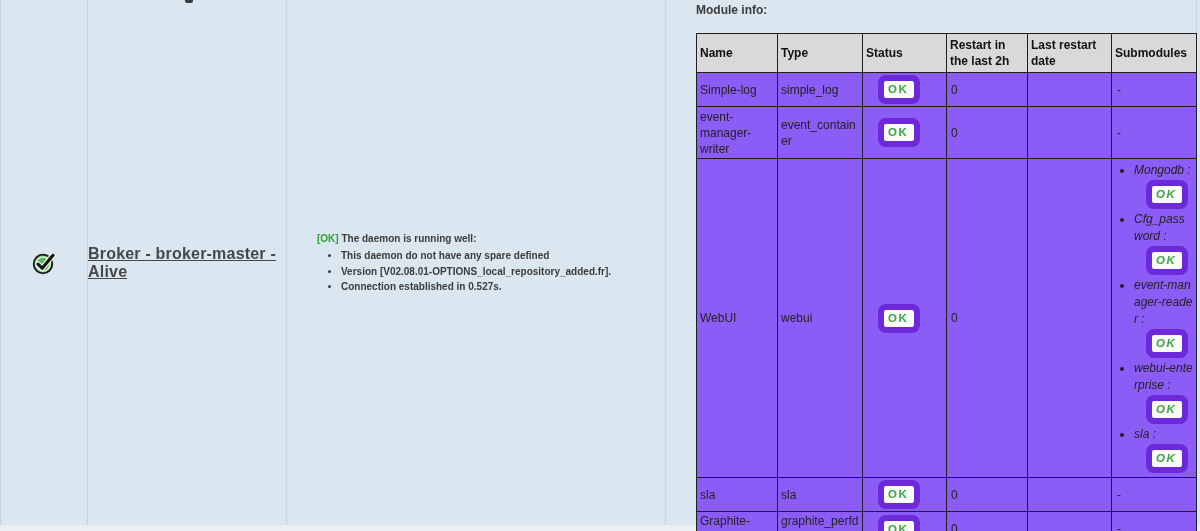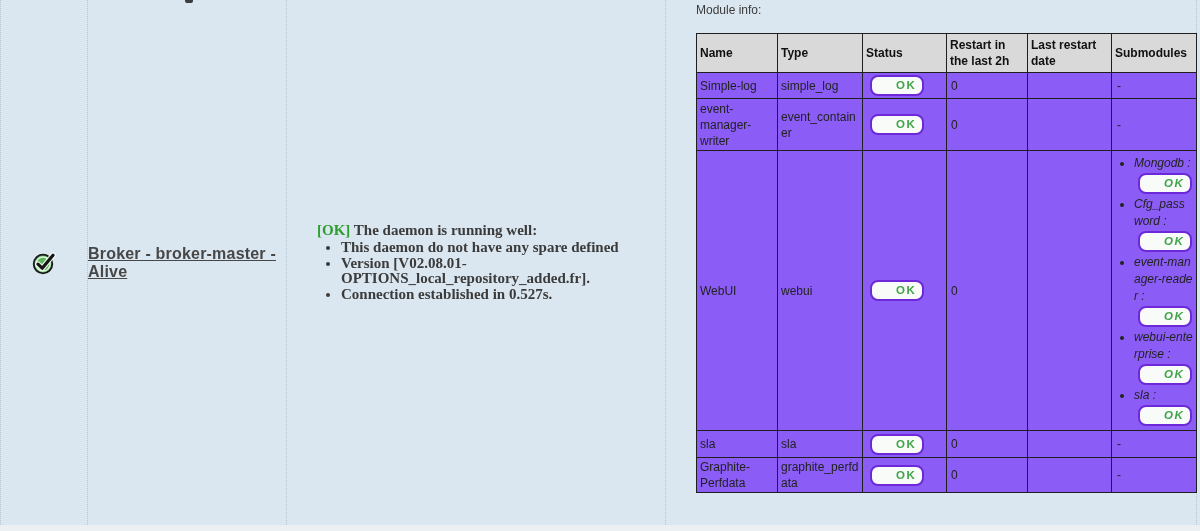--- a/index.html
+++ b/index.html
@@ -46,30 +46,29 @@
   .check-icon svg { display:block; }
 
   .daemon-link {
     font-size:16px; font-weight:bold;
     color:#474747; text-decoration:underline;
     letter-spacing:.2px; cursor:pointer;
   }
 
   .status-block {
     padding-left:30px;
-    font-size:15px; font-weight:bold; color:#3b3b3b;
+    font-size:10px; font-weight:bold; color:#3b3b3b;
     line-height:15.5px;
-    font-family:Liberation Serif, serif;
   }
   .ok-text { color:#2d9e2d; }
   .status-bullets { margin:2px 8px 0 0; padding-left:24px; list-style:disc; }
   .status-bullets li { line-height:15.5px; }
 
   .module-info-title {
-    font-size:12px; font-weight:normal; color:#3b3b3b;
+    font-size:12px; font-weight:bold; color:#3b3b3b;
     line-height:15px;
     margin-bottom:15px;
   }
 
   table.module-table {
     border-collapse:collapse;
     table-layout:fixed;
     width:500px;
     background:#8b5cf6;
     font-size:12px; color:#222222;
@@ -91,29 +90,29 @@
   .module-table tbody tr:nth-child(3){ height:280px; }
   .module-table tbody tr:nth-child(4){ height:27px; }
   .module-table tbody tr:nth-child(5){ height:26px; }
   .module-table tbody tr:nth-child(6){ height:36px; }
   td.cell-type { word-break:break-all; }
   td.cell-restart { padding-left:4px; }
   td.cell-submodules { padding-left:5px; }
 
   .ok-badge {
     display:inline-block;
-    border:2px solid #6d28d9;
+    border:6px solid #6d28d9;
     border-radius:8px;
     background:#f8fbf8;
     color:#3fa347;
     font-size:11.5px; font-weight:bold;
     letter-spacing:1.5px;
     line-height:15px;
-    padding:1px 6px 1px 24px;
-    margin:1px 0 1px 4px;
+    padding:1px 6px 1px 4px;
+    margin:1px 0 1px 12px;
   }
 
   ul.submodule-list {
     margin:2px 0; padding-left:17px; list-style:disc;font-style:italic;
   }
   ul.submodule-list li {
     line-height:17px;
     word-break:break-all;
     margin-bottom:1px;
   }

